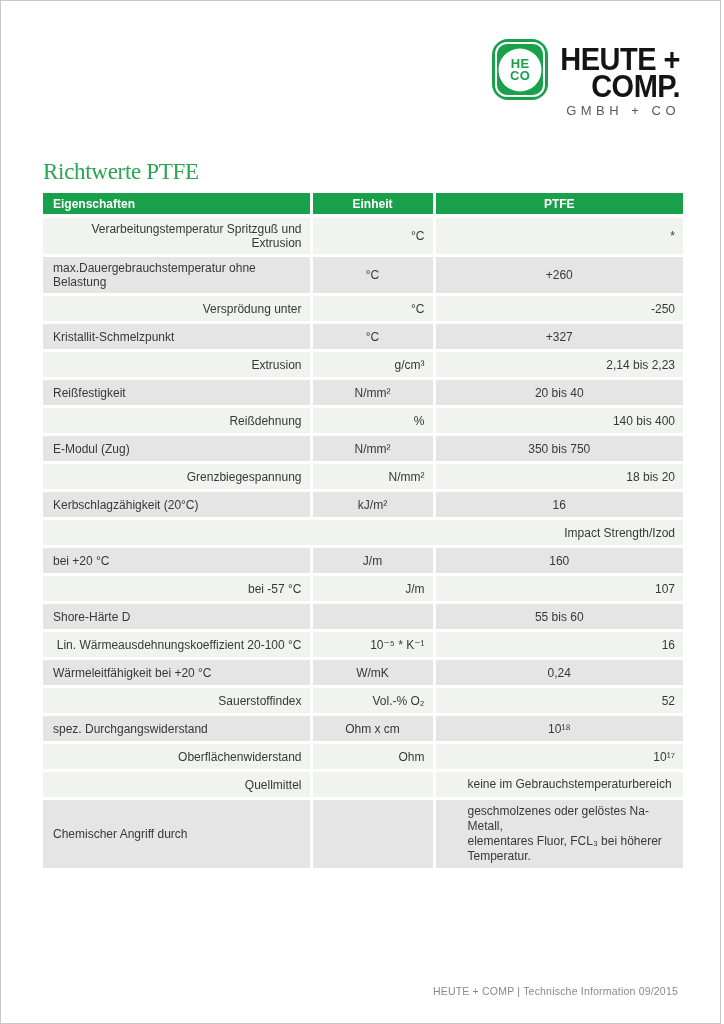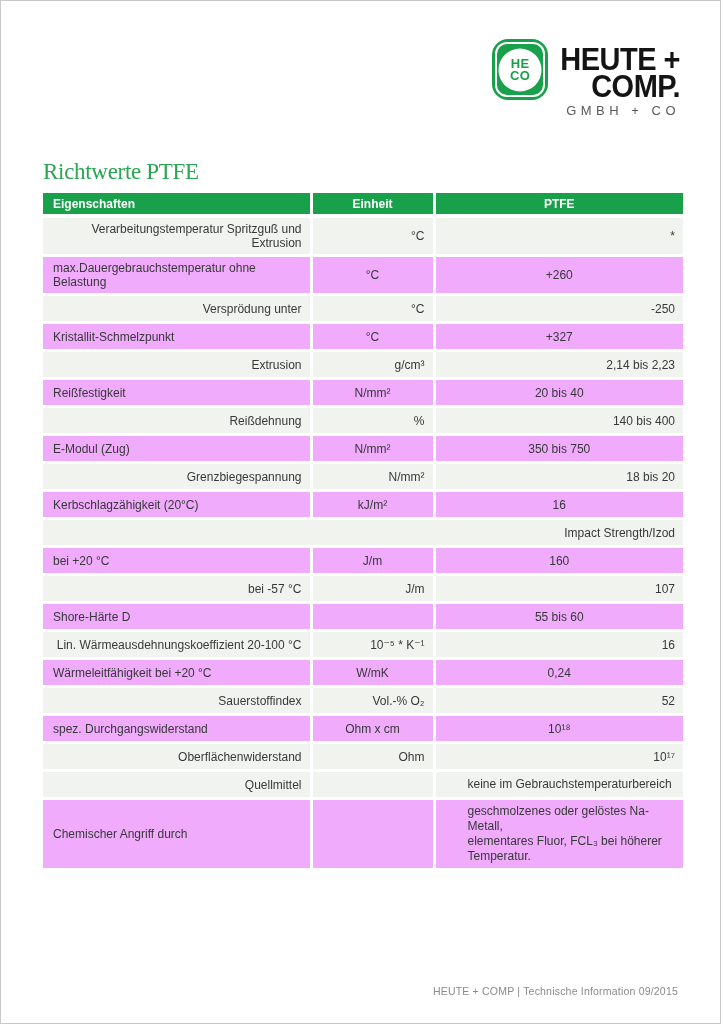--- a/index.html
+++ b/index.html
@@ -94,21 +94,21 @@
   tbody td {
     height: 28px;
     vertical-align: middle;
     border-bottom: 3px solid #fff;
     border-right: 3px solid #fff;
     padding: 4px 8px;
     color: #383838;
   }
   tbody td:last-child { border-right: none; }
   tbody tr.light td { background: #f1f4ee; text-align: right; }
-  tbody tr.dark td  { background: #f0abfc; }
+  tbody tr.dark td  { background: #e5e5e5; }
   td.prop { text-align: left; padding-left: 10px; }
   td.unit { text-align: center; }
   td.val  { text-align: center; }
   td.val.left { text-align: left; white-space: pre-line; line-height: 15px; padding-left: 32px; }
 
   
   .footer {
     position: absolute; top: 984px; right: 42px;
     font-size: 10.5px; color: #8a8a8a;
     letter-spacing: 0.2px;

